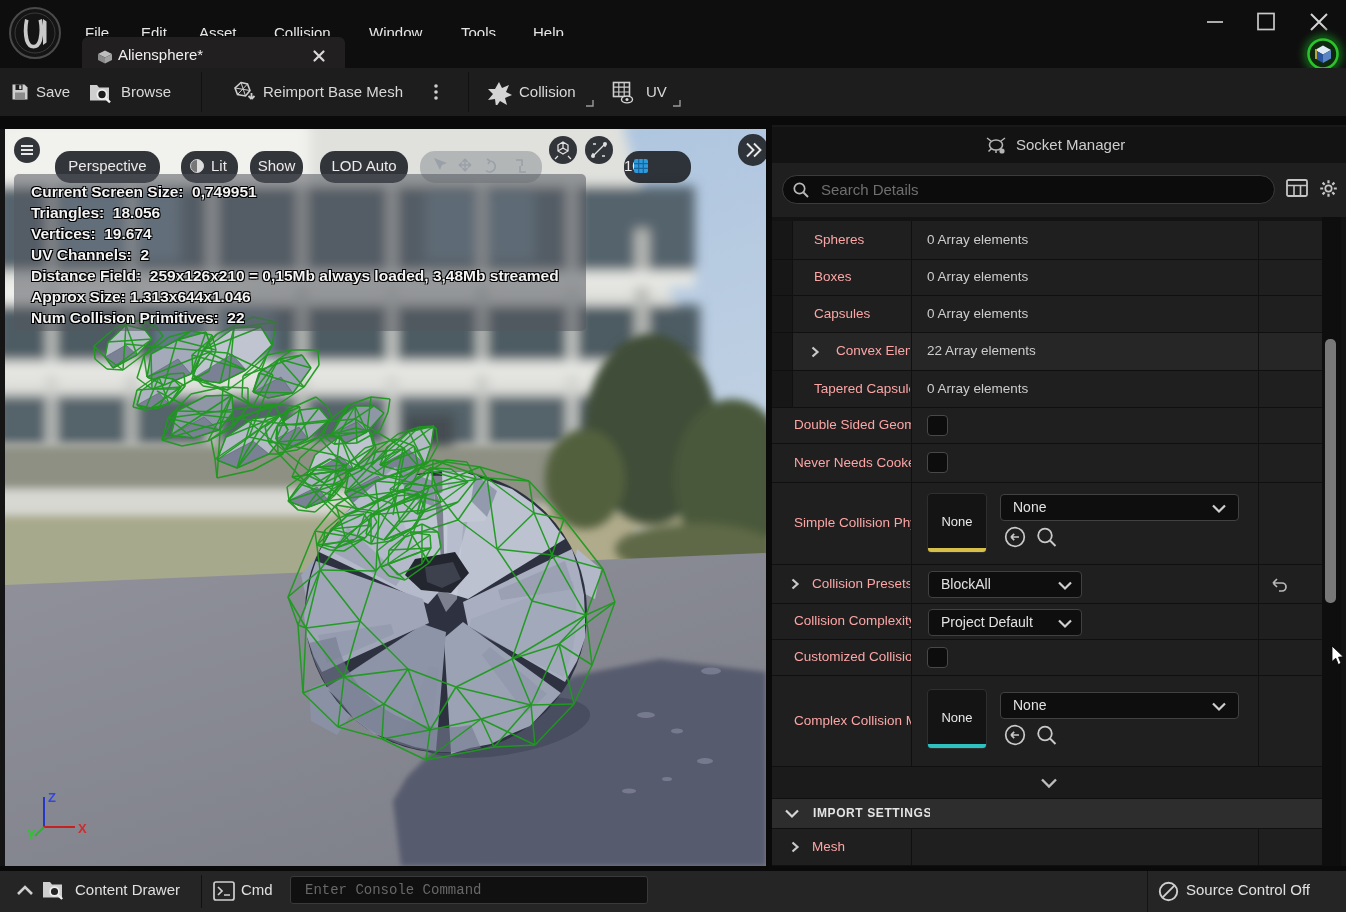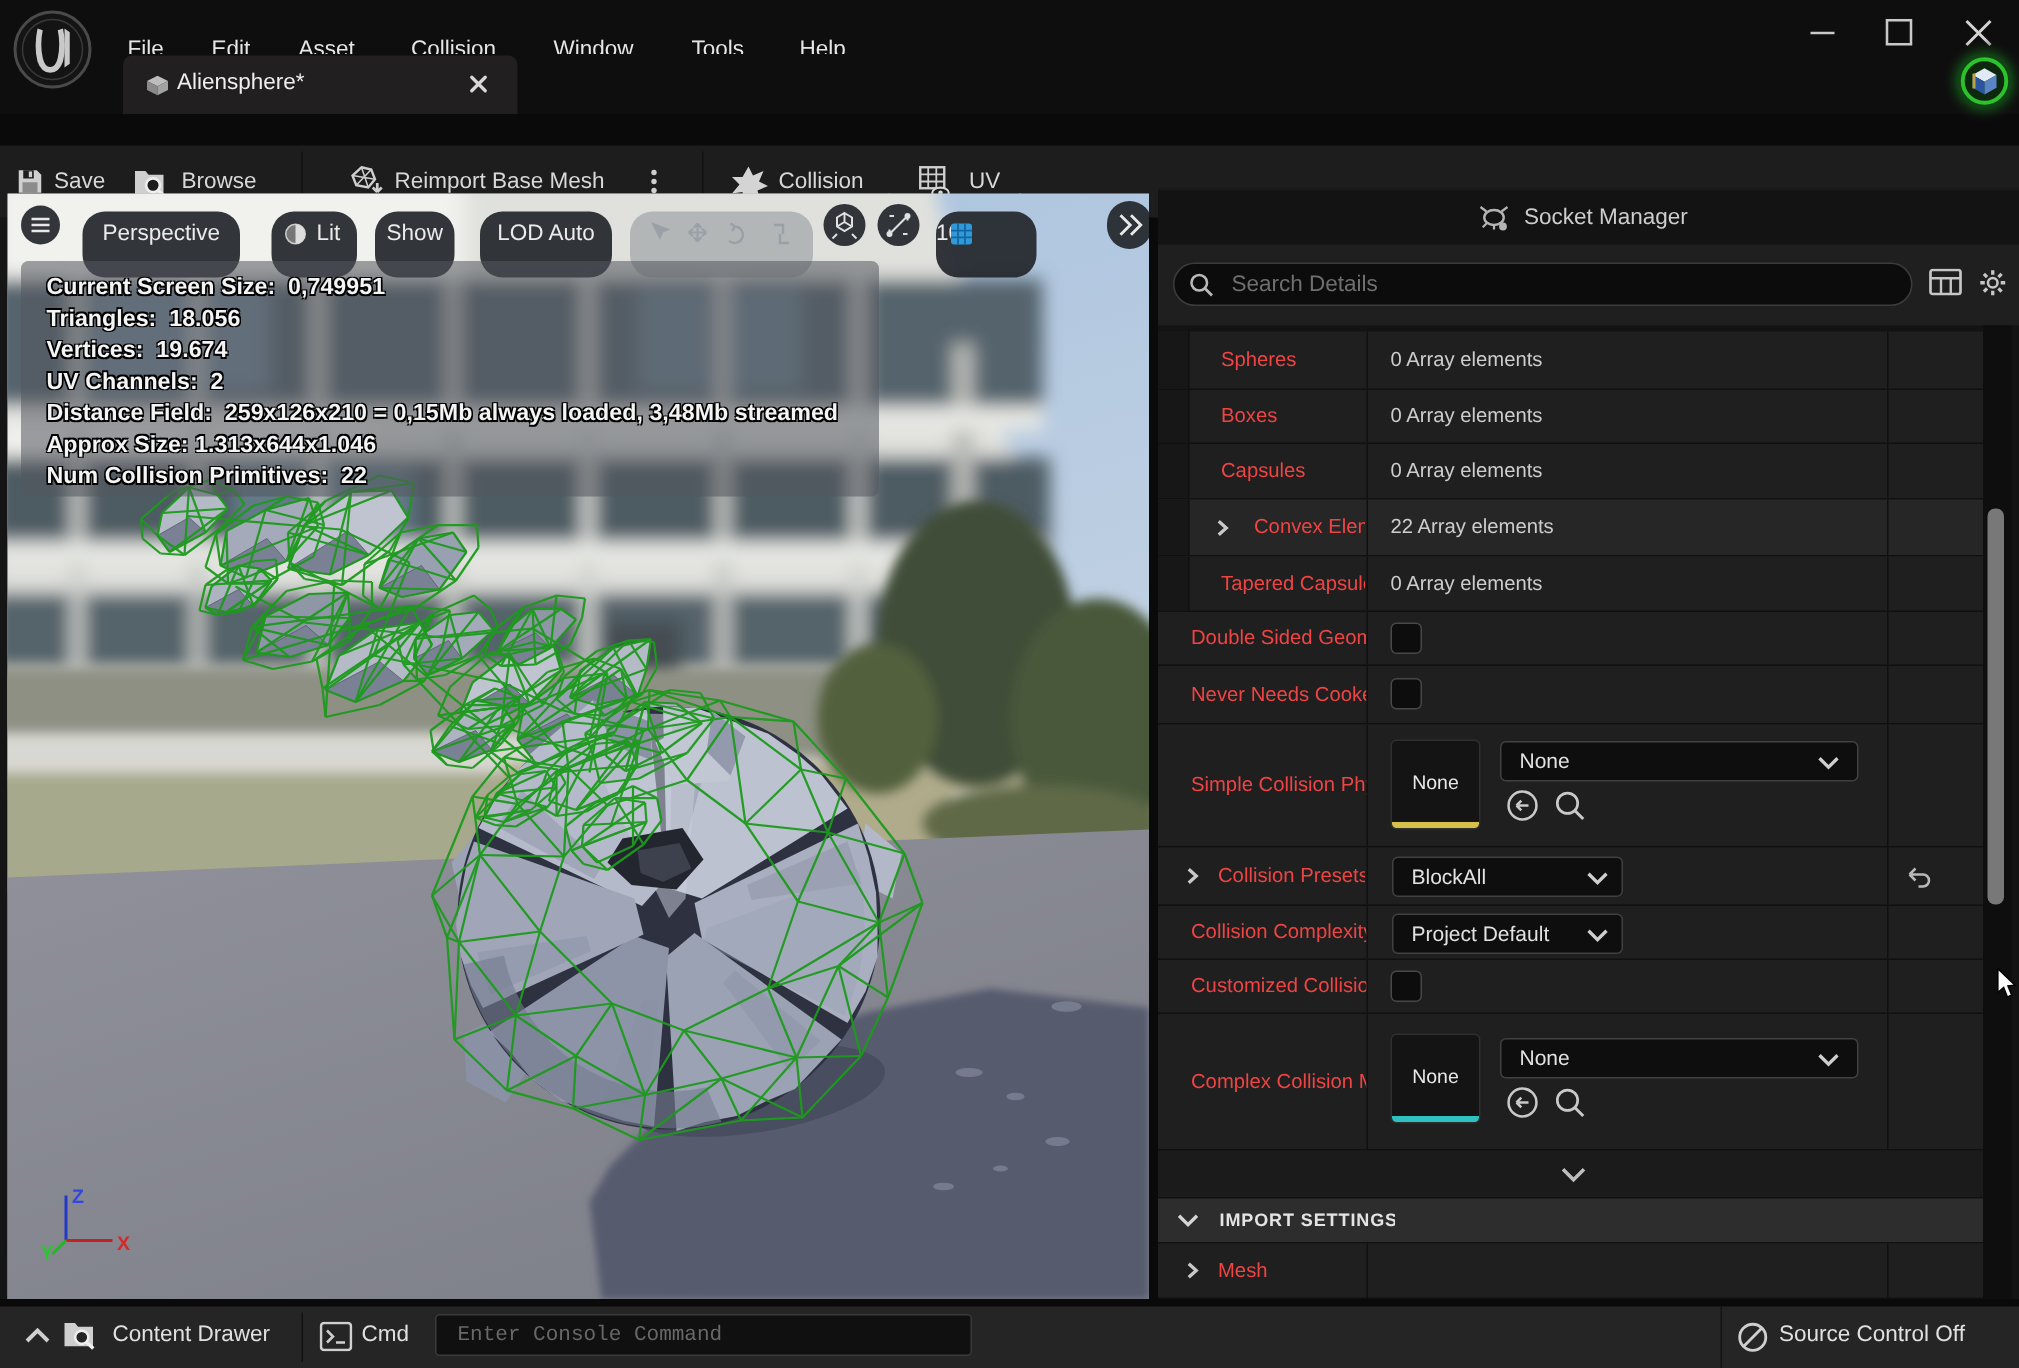--- a/index.html
+++ b/index.html
@@ -5,44 +5,44 @@
   font-family:"Liberation Sans", sans-serif; }
 #app { position:relative; width:1346px; height:912px; background:#0a0a0a; overflow:hidden; }
 .abs { position:absolute; }
 
 
 #menubar { left:0; top:0; width:1346px; height:36px; background:#0e0e0e; }
 .menu { position:absolute; top:24px; font-size:15px; color:#e6e6e6; }
 #tabstrip { left:0; top:36px; width:1346px; height:40px; background:#0e0e0e; }
 #tab { position:absolute; left:82px; top:37px; width:263px; height:39px; background:#211f1f;
   border-radius:6px 6px 0 0; color:#efefef; font-size:15px; }
-#toolbar { left:0; top:68px; width:1346px; height:48px; background:#1d1d1d;margin-top:29px; }
+#toolbar { left:0; top:68px; width:1346px; height:48px; background:#1d1d1d; }
 .tbtn { position:absolute; top:0; height:48px; color:#d8d8d8; font-size:15px; }
 .tsep { position:absolute; top:4px; width:1px; height:40px; background:#111; }
 
 
 #viewport { left:5px; top:129px; width:761px; height:737px; overflow:hidden; background:#9db6cf; }
-.pill { position:absolute; top:12px; height:44px; border-radius:15px; background:rgba(36,39,44,0.93);
+.pill { position:absolute; top:22px; height:32px; border-radius:15px; background:rgba(36,39,44,0.93);
   color:#eceaea; font-size:15px; line-height:30px; text-align:center; }
 #stats { position:absolute; left:9px; top:45px; width:572px; height:157px;
   background:rgba(84,88,95,0.55); border-radius:5px; color:#f4f4f4; font-size:15.5px; font-weight:700;
   padding:7px 0 0 17px; line-height:21px; white-space:nowrap;
   text-shadow:1px 1px 0 #000,-1px -1px 0 #000,1px -1px 0 #000,-1px 1px 0 #000; }
 
 
 #panel { left:772px; top:125px; width:574px; height:741px; background:#191919; }
 #ptabs { position:absolute; left:0; top:2px; width:574px; height:36px; background:#131313; }
 #ptab { position:absolute; left:0; top:0; width:201px; height:36px; background:#242424;
   border-radius:4px 4px 0 0; }
 #psearch { position:absolute; left:0; top:38px; width:574px; height:54px; background:#1f1f1f; }
 #sbox { position:absolute; left:10px; top:12px; width:493px; height:29px; background:#0c0c0c;
   border:1px solid #3c3c3c; border-radius:15px; color:#6f6f6f; font-size:15px; line-height:27px; }
 #prows { position:absolute; left:0; top:92px; width:574px; height:649px; background:#131313; }
 .row { position:absolute; left:0; width:550px; background:#1f1f1f; border-bottom:1px solid #101010; }
-.row .lbl { position:absolute; left:22px; color:#ef4444; font-size:13.5px; white-space:nowrap; overflow:hidden; max-width:117px; }
+.row .lbl { position:absolute; left:22px; color:#fca5a5; font-size:13.5px; white-space:nowrap; overflow:hidden; max-width:117px; }
 .vdiv { position:absolute; left:139px; top:0; bottom:0; width:1px; background:#101010; }
 .vdiv2 { position:absolute; left:486px; top:0; bottom:0; width:1px; background:#101010; }
 .val { position:absolute; left:155px; color:#cdcdcd; font-size:13.5px; }
 .ind { position:absolute; left:0; top:0; bottom:0; width:21px; background:#171717; border-right:1px solid #101010; }
 .cb { position:absolute; left:155px; width:21px; height:21px; background:#0d0d0d;
   border:1.5px solid #484848; border-radius:4px; }
 .drop { position:absolute; background:#0e0e0e; border:1px solid #414141; border-radius:4px;
   color:#e2e2e2; font-size:14px; }
 .thumb { position:absolute; left:155px; width:60px; height:60px; background:#141414;
   border:1px solid #2f2f2f; border-radius:4px; color:#e8e8e8; font-size:13px; text-align:center; }

